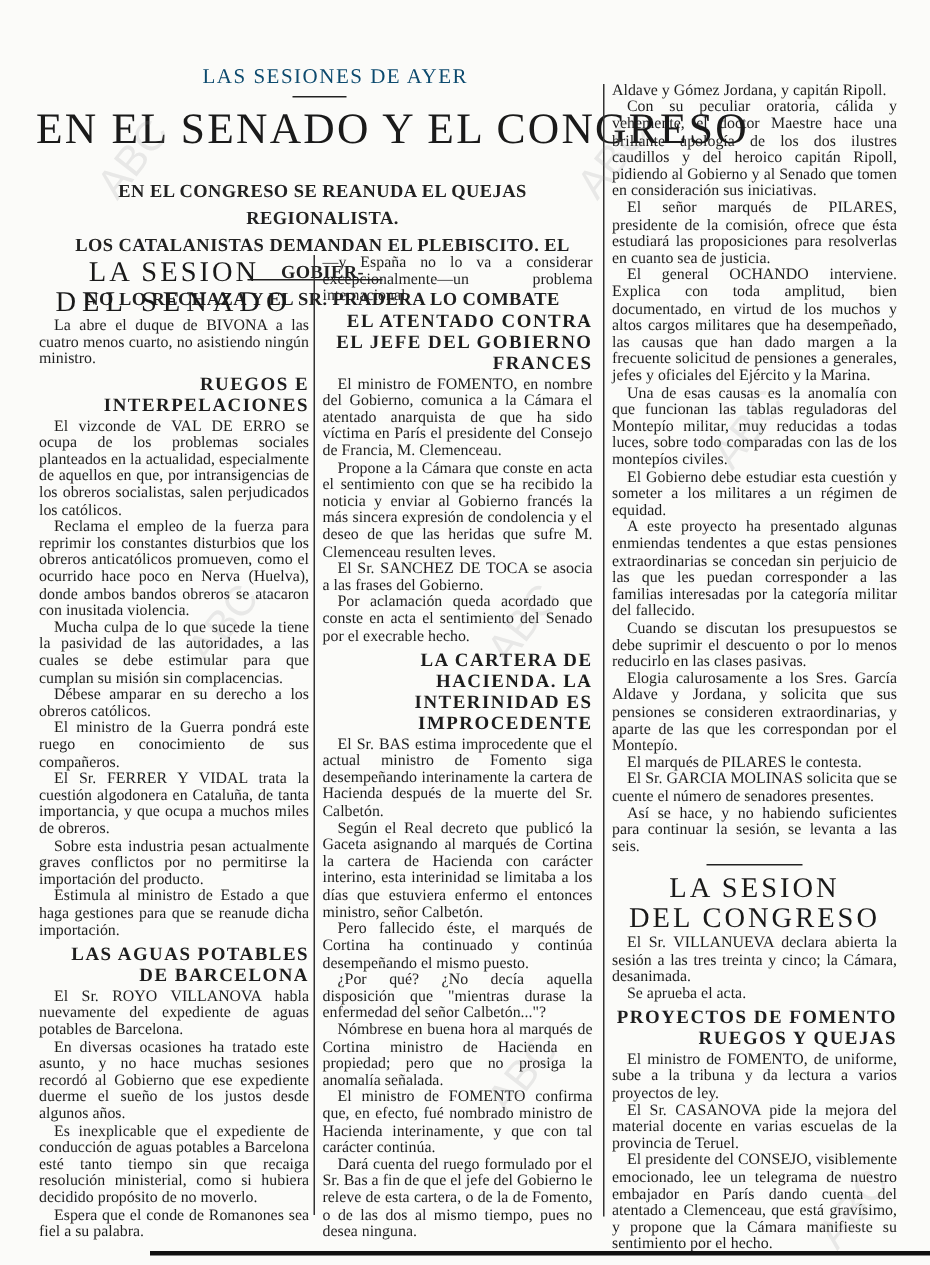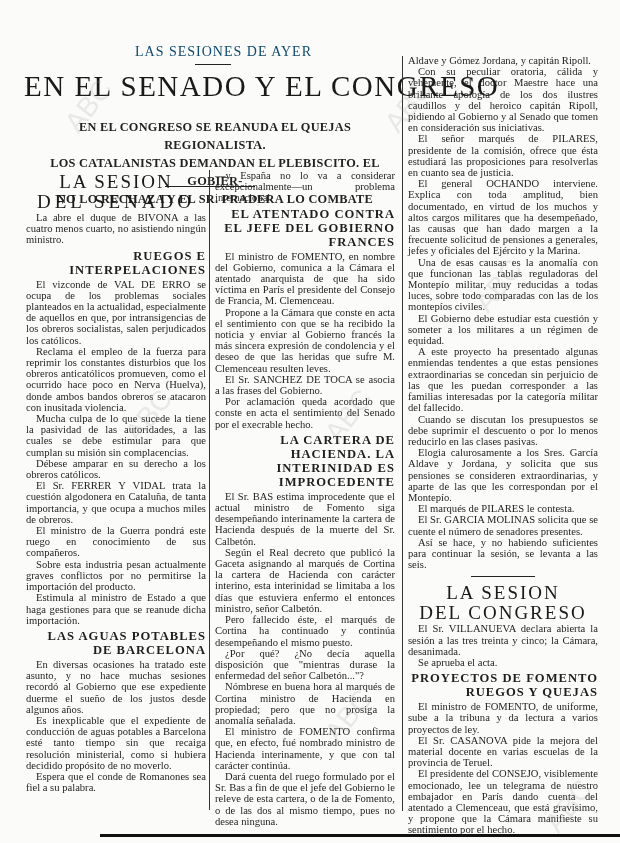--- a/index.html
+++ b/index.html
@@ -38,25 +38,26 @@
 
 <div class="col" style="left:26px;top:172px;width:180px;">
   <p class="big noind">LA SESION</p>
   <p class="big noind" style="letter-spacing:4px;">DEL SENADO</p>
   <p>La abre el duque de BIVONA a las cuatro menos cuarto, no asistiendo ningún ministro.</p>
   <div class="sec">RUEGOS E INTERPELACIONES</div>
   <p>El vizconde de VAL DE ERRO se ocupa de los problemas sociales planteados en la actualidad, especialmente de aquellos en que, por intransigencias de los obreros socialistas, salen perjudicados los católicos.</p>
   <p>Reclama el empleo de la fuerza para reprimir los constantes disturbios que los obreros anticatólicos promueven, como el ocurrido hace poco en Nerva (Huelva), donde ambos bandos obreros se atacaron con inusitada violencia.</p>
   <p>Mucha culpa de lo que sucede la tiene la pasividad de las autoridades, a las cuales se debe estimular para que cumplan su misión sin complacencias.</p>
   <p>Débese amparar en su derecho a los obreros católicos.</p>
+  <p>El ministro de la Guerra pondrá este ruego en conocimiento de sus compañeros.</p>
   <p>El Sr. FERRER Y VIDAL trata la cuestión algodonera en Cataluña, de tanta importancia, y que ocupa a muchos miles de obreros.</p>
-  <p>El ministro de la Guerra pondrá este ruego en conocimiento de sus compañeros.</p>
   <p>Sobre esta industria pesan actualmente graves conflictos por no permitirse la importación del producto.</p>
   <p>Estimula al ministro de Estado a que haga gestiones para que se reanude dicha importación.</p>
   <div class="sec">LAS AGUAS POTABLES DE BARCELONA</div>
+  <p>El Sr. ROYO VILLANOVA habla nuevamente del expediente de aguas potables de Barcelona.</p>
   <p>En diversas ocasiones ha tratado este asunto, y no hace muchas sesiones recordó al Gobierno que ese expediente duerme el sueño de los justos desde algunos años.</p>
   <p>Es inexplicable que el expediente de conducción de aguas potables a Barcelona esté tanto tiempo sin que recaiga resolución ministerial, como si hubiera decidido propósito de no moverlo.</p>
   <p>Espera que el conde de Romanones sea fiel a su palabra.</p>
 
 </div>
 
 <div class="vline" style="left:209px;top:170px;height:640px;"></div>
 
 <div class="col" style="left:215px;top:170px;width:180px;">
   <p class="noind">—y España no lo va a considerar excepcionalmente—un problema internacional.</p>

